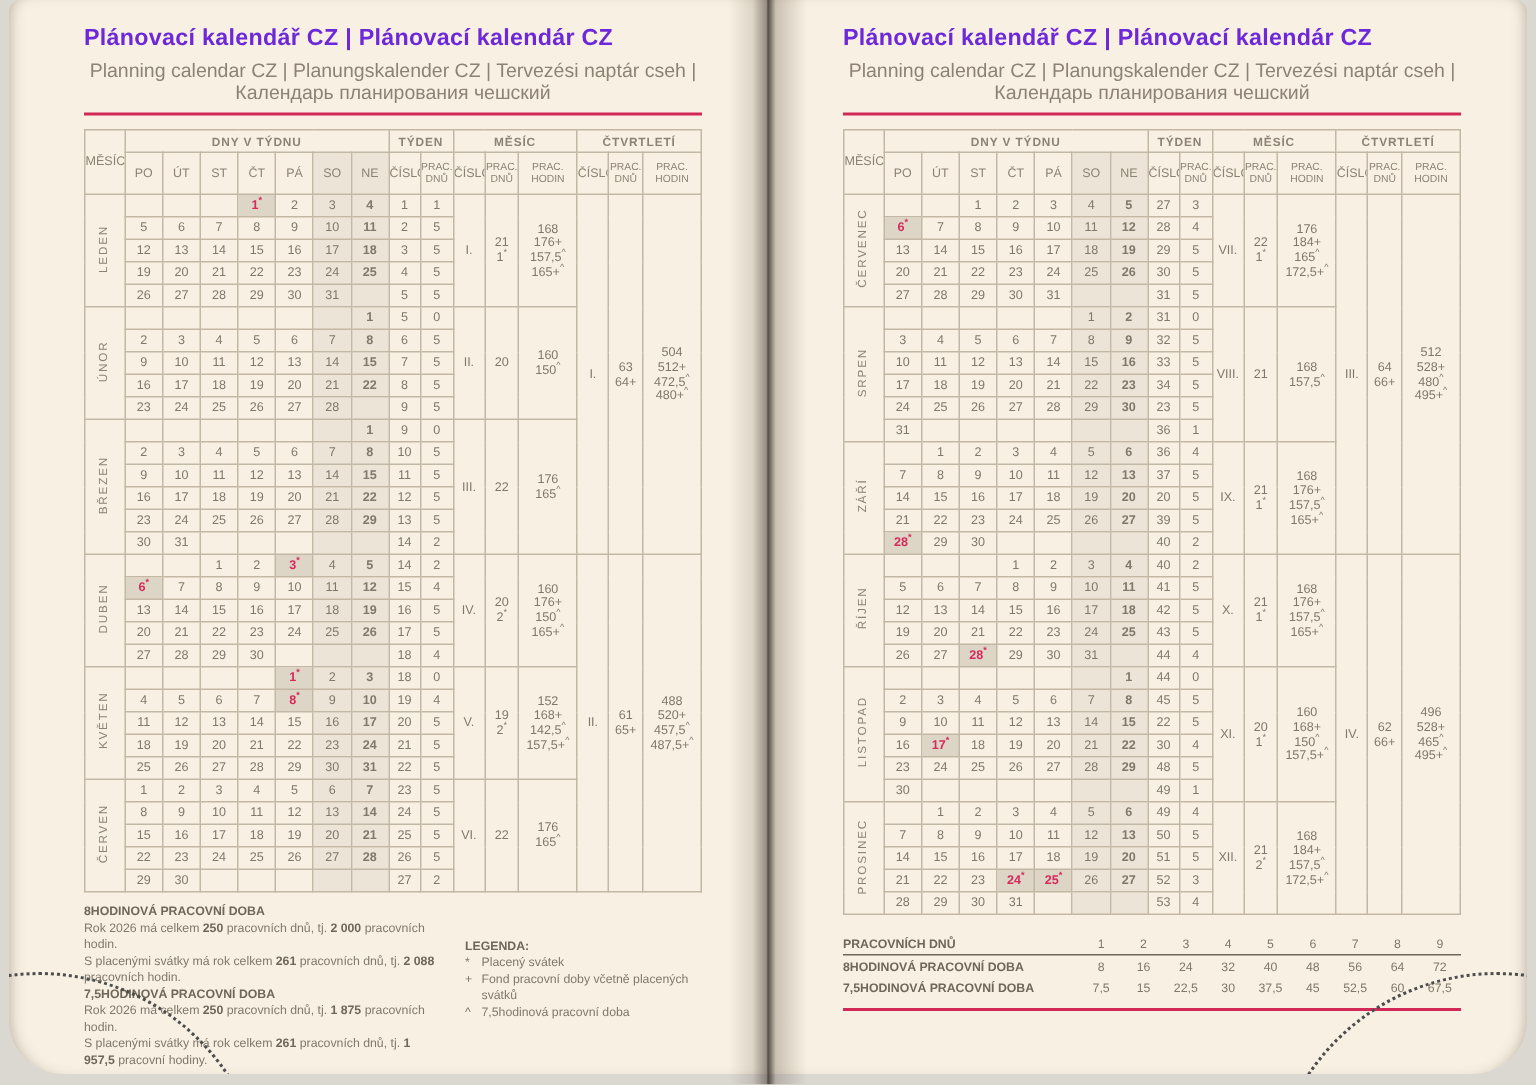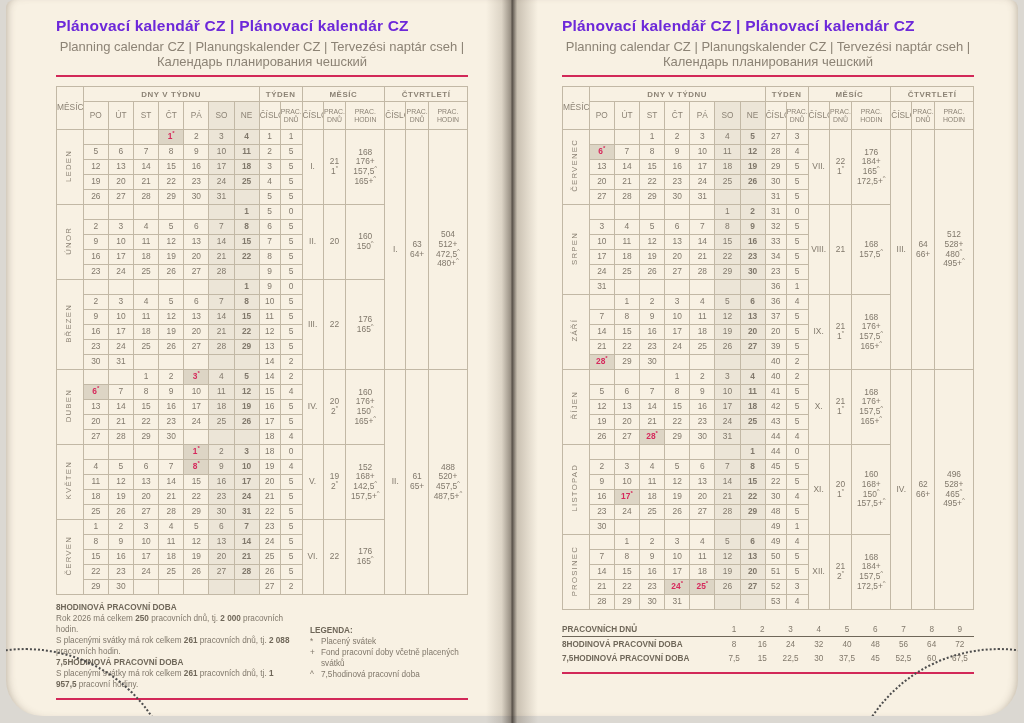--- a/index.html
+++ b/index.html
@@ -508,20 +508,21 @@
           </tbody>
         </table>
       </div>
     <div id="footer-0">
         <div class="footer-left">
           <div class="ftext">
             <div class="fheading">8HODINOVÁ PRACOVNÍ DOBA</div>
             <div class="fline"><span>Rok 2026 má celkem </span><b>250</b><span> pracovních dnů, tj. </span><b>2 000</b><span> pracovních hodin.</span></div>
             <div class="fline"><span>S placenými svátky má rok celkem </span><b>261</b><span> pracovních dnů, tj. </span><b>2 088</b><span> pracovních hodin.</span></div>
             <div class="fheading">7,5HODINOVÁ PRACOVNÍ DOBA</div>
+            <div class="fline"><span>Rok 2026 má celkem </span><b>250</b><span> pracovních dnů, tj. </span><b>1 875</b><span> pracovních hodin.</span></div>
             <div class="fline"><span>S placenými svátky má rok celkem </span><b>261</b><span> pracovních dnů, tj. </span><b>1 957,5</b><span> pracovní hodiny.</span></div>
           </div>
           <div class="legend">
             <div class="legend-title">LEGENDA:</div>
             <div class="legend-item">
               <span class="sym">*</span>
               <span>Placený svátek</span>
             </div>
             <div class="legend-item">
               <span class="sym">+</span>

